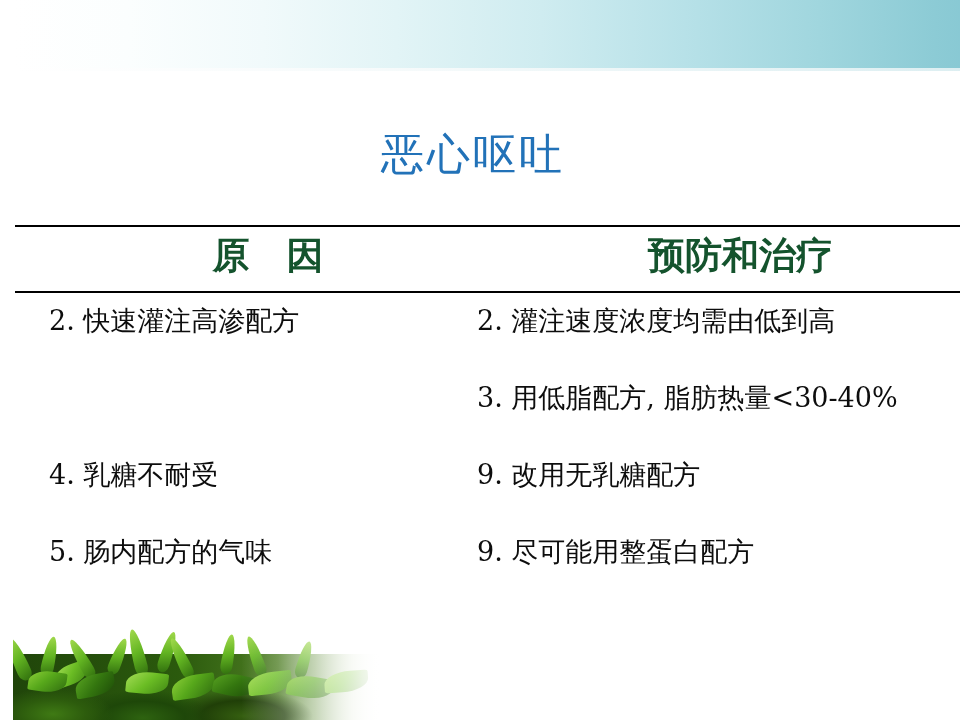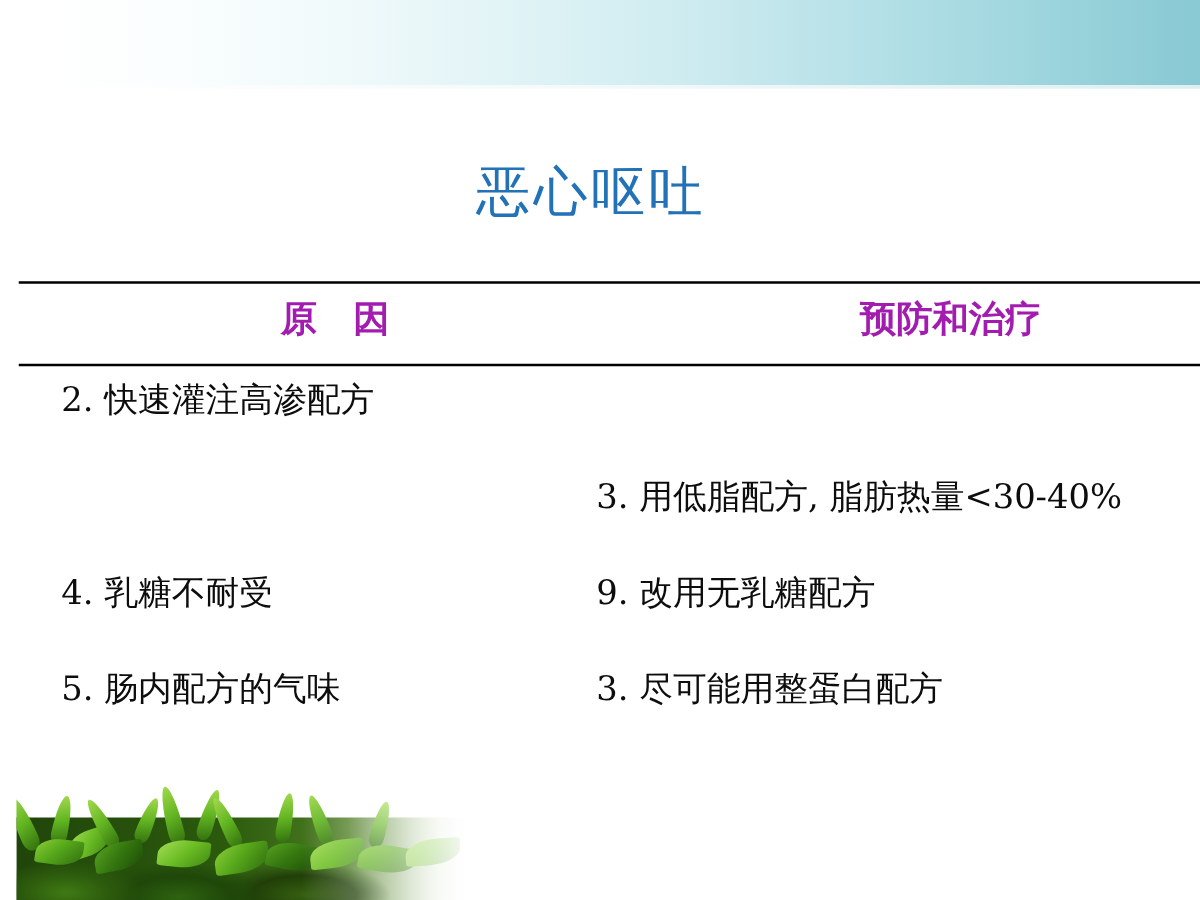--- a/index.html
+++ b/index.html
@@ -77,23 +77,23 @@
     background: #000000;
   }
   #rule-top    { top: 225px; }
   #rule-bottom { top: 291px; }
 
   
   .col-header {
     position: absolute;
     font-family: Liberation Sans, sans-serif;
     font-weight: bold;
-    font-size: 29px;
+    font-size: 37px;
     line-height: 36px;
-    color: #a21caf;
+    color: #14532d;
     white-space: nowrap;
   }
   #header-cause     { left: 110px; top: 238px; width: 290px; text-align: center; }
   #header-treatment { left: 560px; top: 238px; width: 260px; text-align: right; }
 
   
   #table-body {
     position: absolute;
     left: 0;
     top: 300px;
@@ -180,34 +180,35 @@
   <div class="hrule" id="rule-top"></div>
   <div class="hrule" id="rule-bottom"></div>
 
   <div class="col-header" id="header-cause">原　因</div>
   <div class="col-header" id="header-treatment">预防和治疗</div>
 
   <div id="table-body">
 
     <div class="table-row">
       <div class="cell cell-cause">2. 快速灌注高渗配方</div>
+      <div class="cell cell-treatment">2. 灌注速度浓度均需由低到高</div>
     </div>
 
     <div class="table-row">
       <div class="cell cell-treatment">3. 用低脂配方, 脂肪热量&lt;30-40%</div>
     </div>
 
     <div class="table-row">
       <div class="cell cell-cause">4. 乳糖不耐受</div>
       <div class="cell cell-treatment">9. 改用无乳糖配方</div>
     </div>
 
     <div class="table-row">
       <div class="cell cell-cause">5. 肠内配方的气味</div>
-      <div class="cell cell-treatment">3. 尽可能用整蛋白配方</div>
+      <div class="cell cell-treatment">9. 尽可能用整蛋白配方</div>
     </div>
 
   </div>
 
   <div id="foliage">
     <div id="foliage-base"></div>
 
     <div class="blade" style="left:8px;  bottom:40px; width:14px; height:46px; transform:rotate(-24deg);"></div>
     <div class="blade light" style="left:26px; bottom:44px; width:13px; height:40px; transform:rotate(12deg);"></div>
     <div class="leaf light" style="left:44px; bottom:36px; width:34px; height:20px; transform:rotate(-18deg);"></div>

